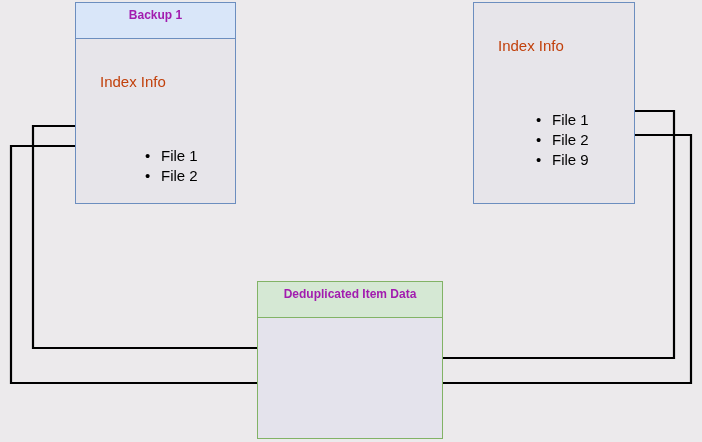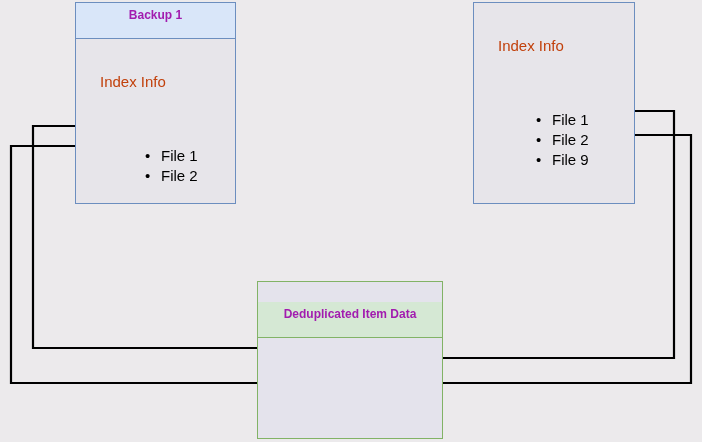--- a/index.html
+++ b/index.html
@@ -47,21 +47,20 @@
     text-align: center;
     font-weight: bold;
     font-size: 12px;
     color: #a21caf;
     background: #d9e6f9;
     border-bottom: 1px solid #6c8ebf;
   }
   .node.dedup .node-header {
     background: #d5e8d4;
     border-bottom-color: #82b366;
-    margin-top: 20px;
   }
   .node-body {
     position: relative;
     height: calc(100% - 25px);
   }
   .node-caption {
     position: absolute;
     font-size: 15px;
     color: #c2410c;
     white-space: nowrap;

